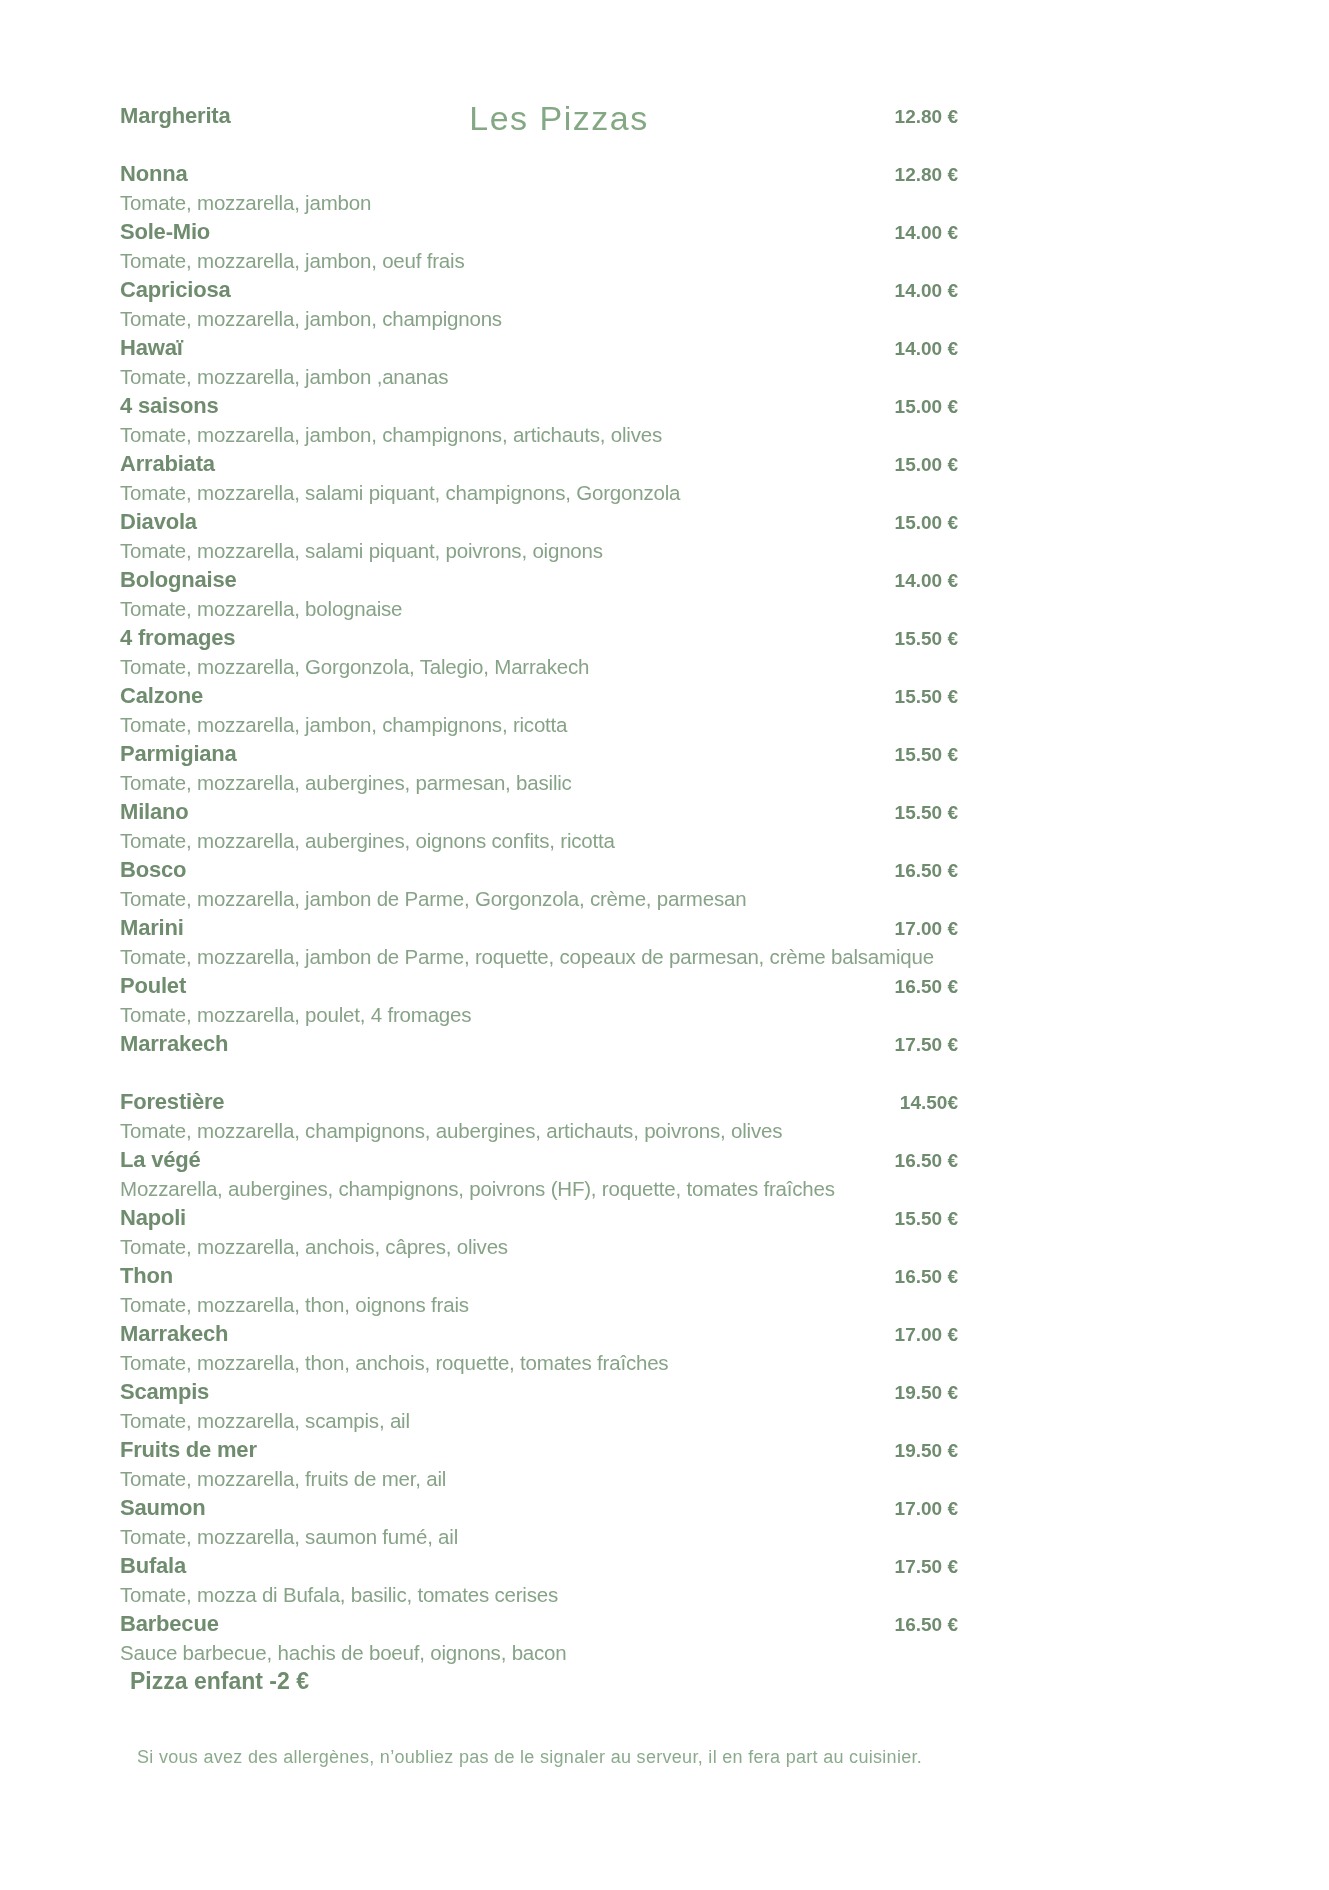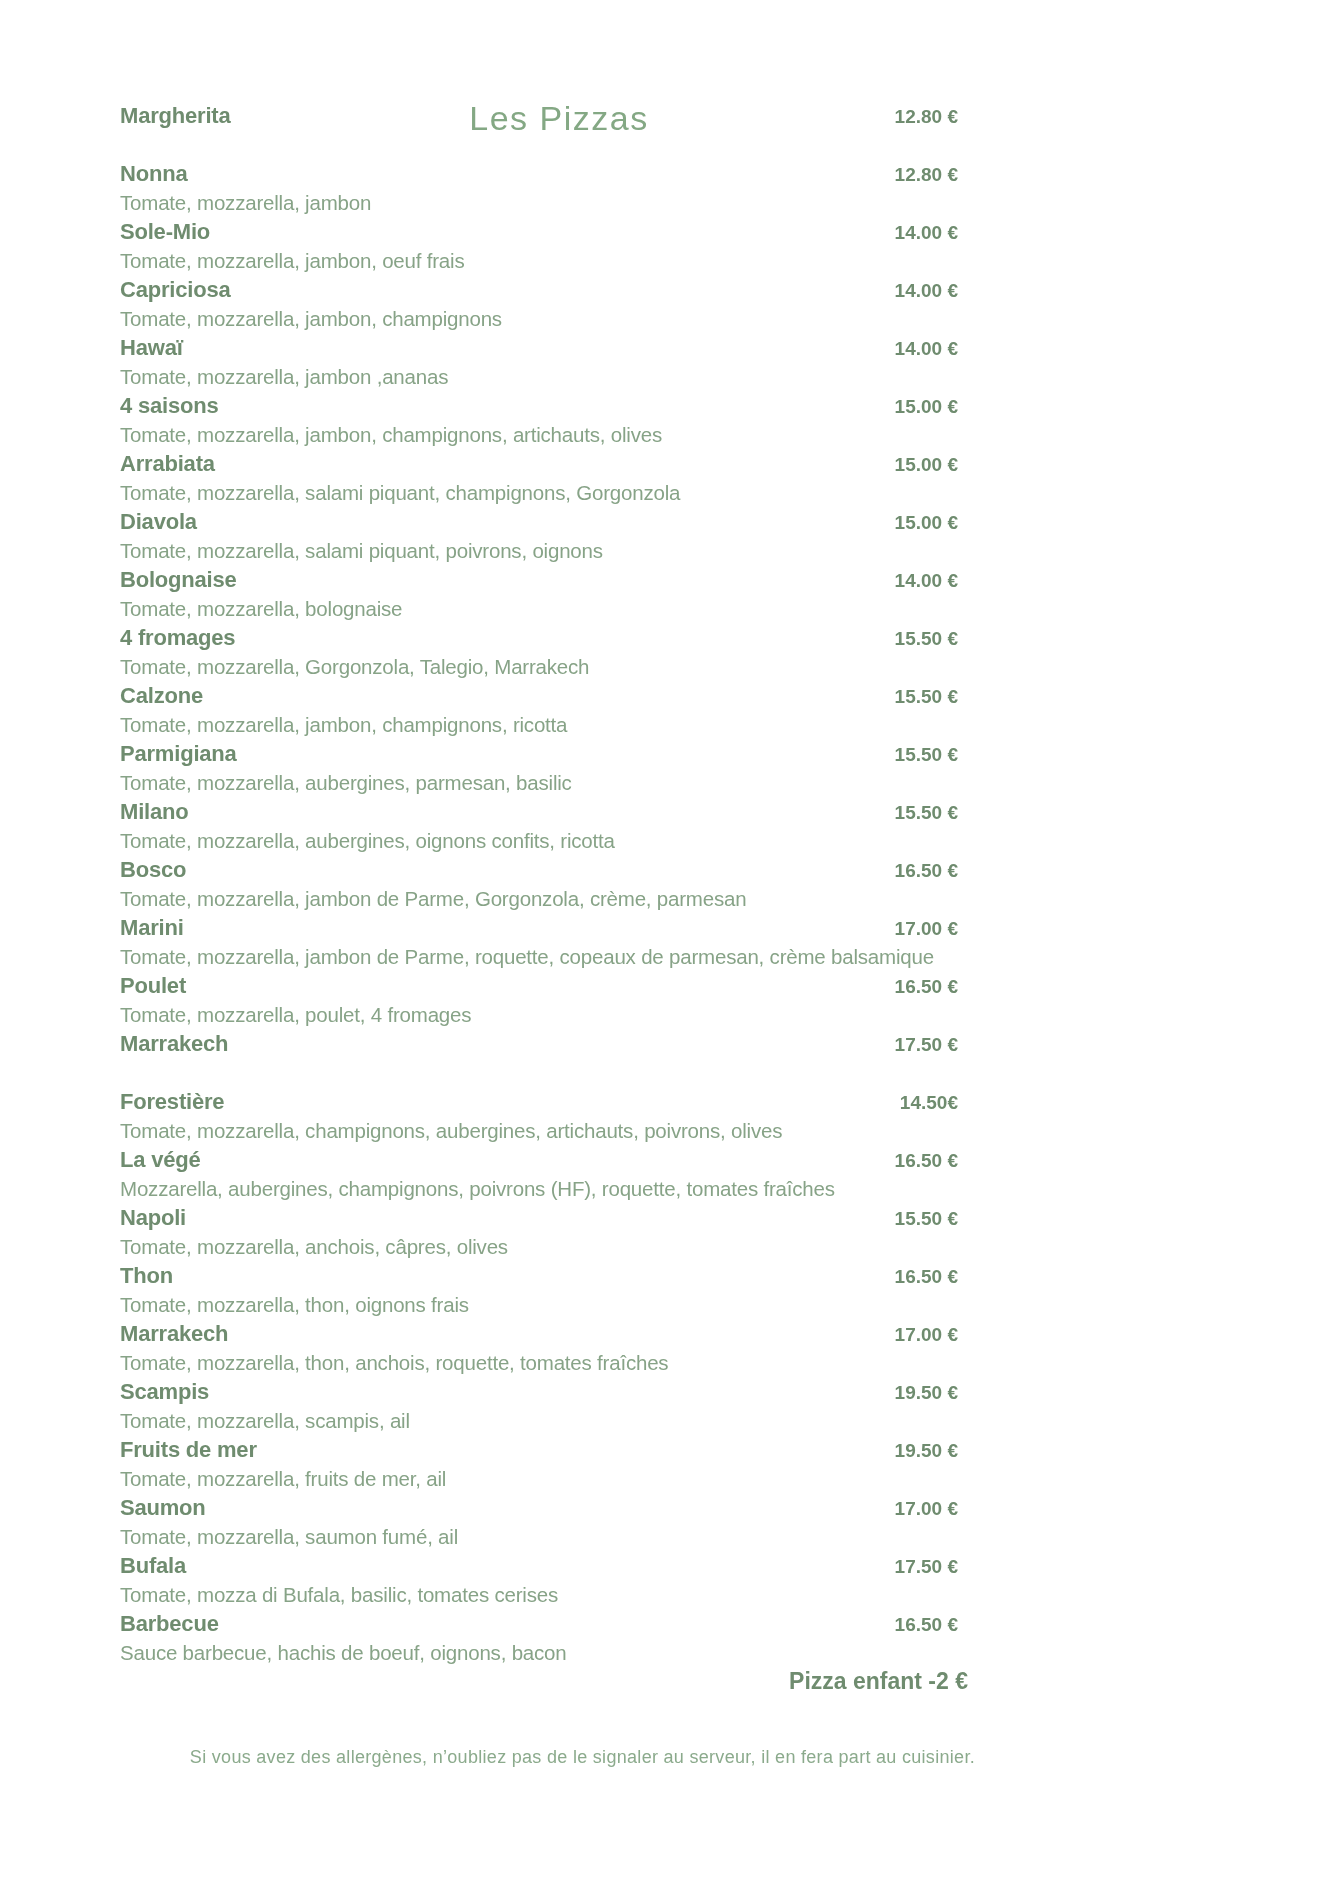--- a/index.html
+++ b/index.html
@@ -62,31 +62,31 @@
     font-size: 20.5px;
     line-height: 29px;
     height: 29px;
     letter-spacing: -0.2px;
     color: var(--c-description, #87a387);
     white-space: nowrap;
   }
   .kids-note {
     position: relative;
     left: 10px;
-    text-align: right;
+    text-align: left;
     font-weight: bold;
     font-size: 23px;
     line-height: 29px;
     color: var(--c-item-name, #6f8c6f);
   }
   .allergen-note {
     position: relative;
     left: 17px;
     margin-top: 49px;
-    text-align: right;
+    text-align: left;
     font-size: 18px;
     line-height: 24px;
     letter-spacing: 0.3px;
     color: var(--c-footer, #8baa8c);
   }
 </style>
 </head>
 <body>
 
 <div class="page">

